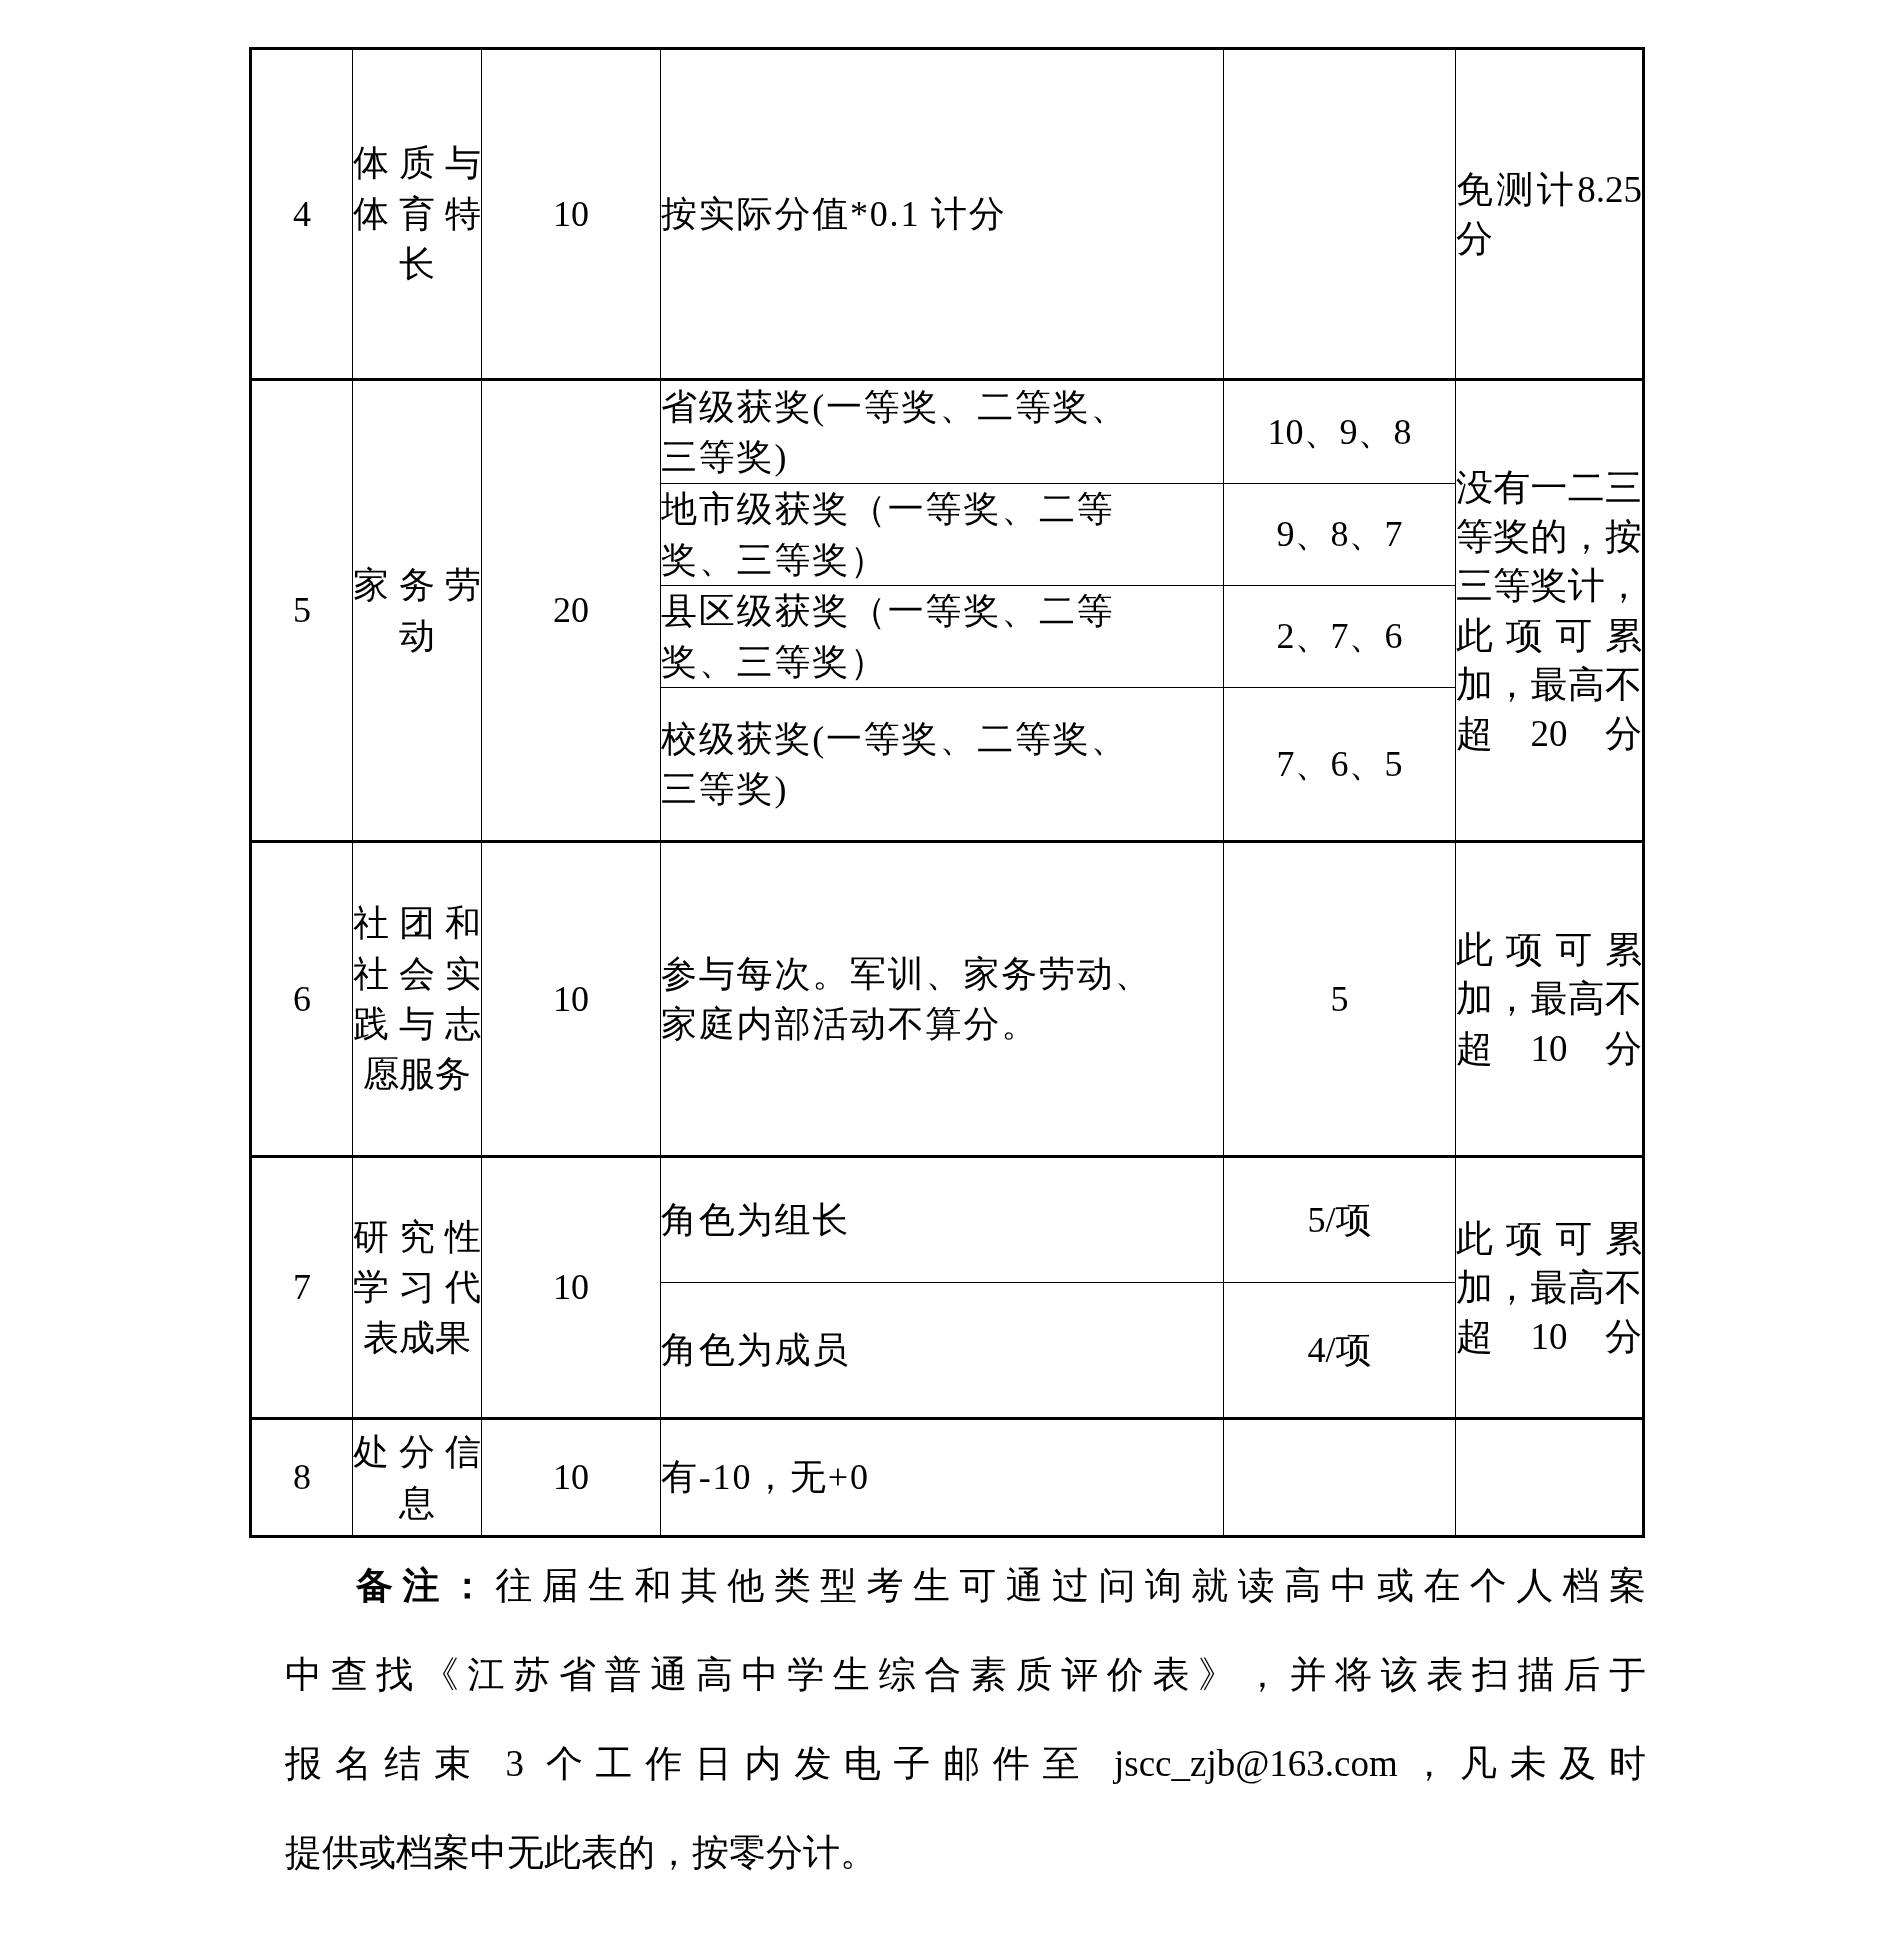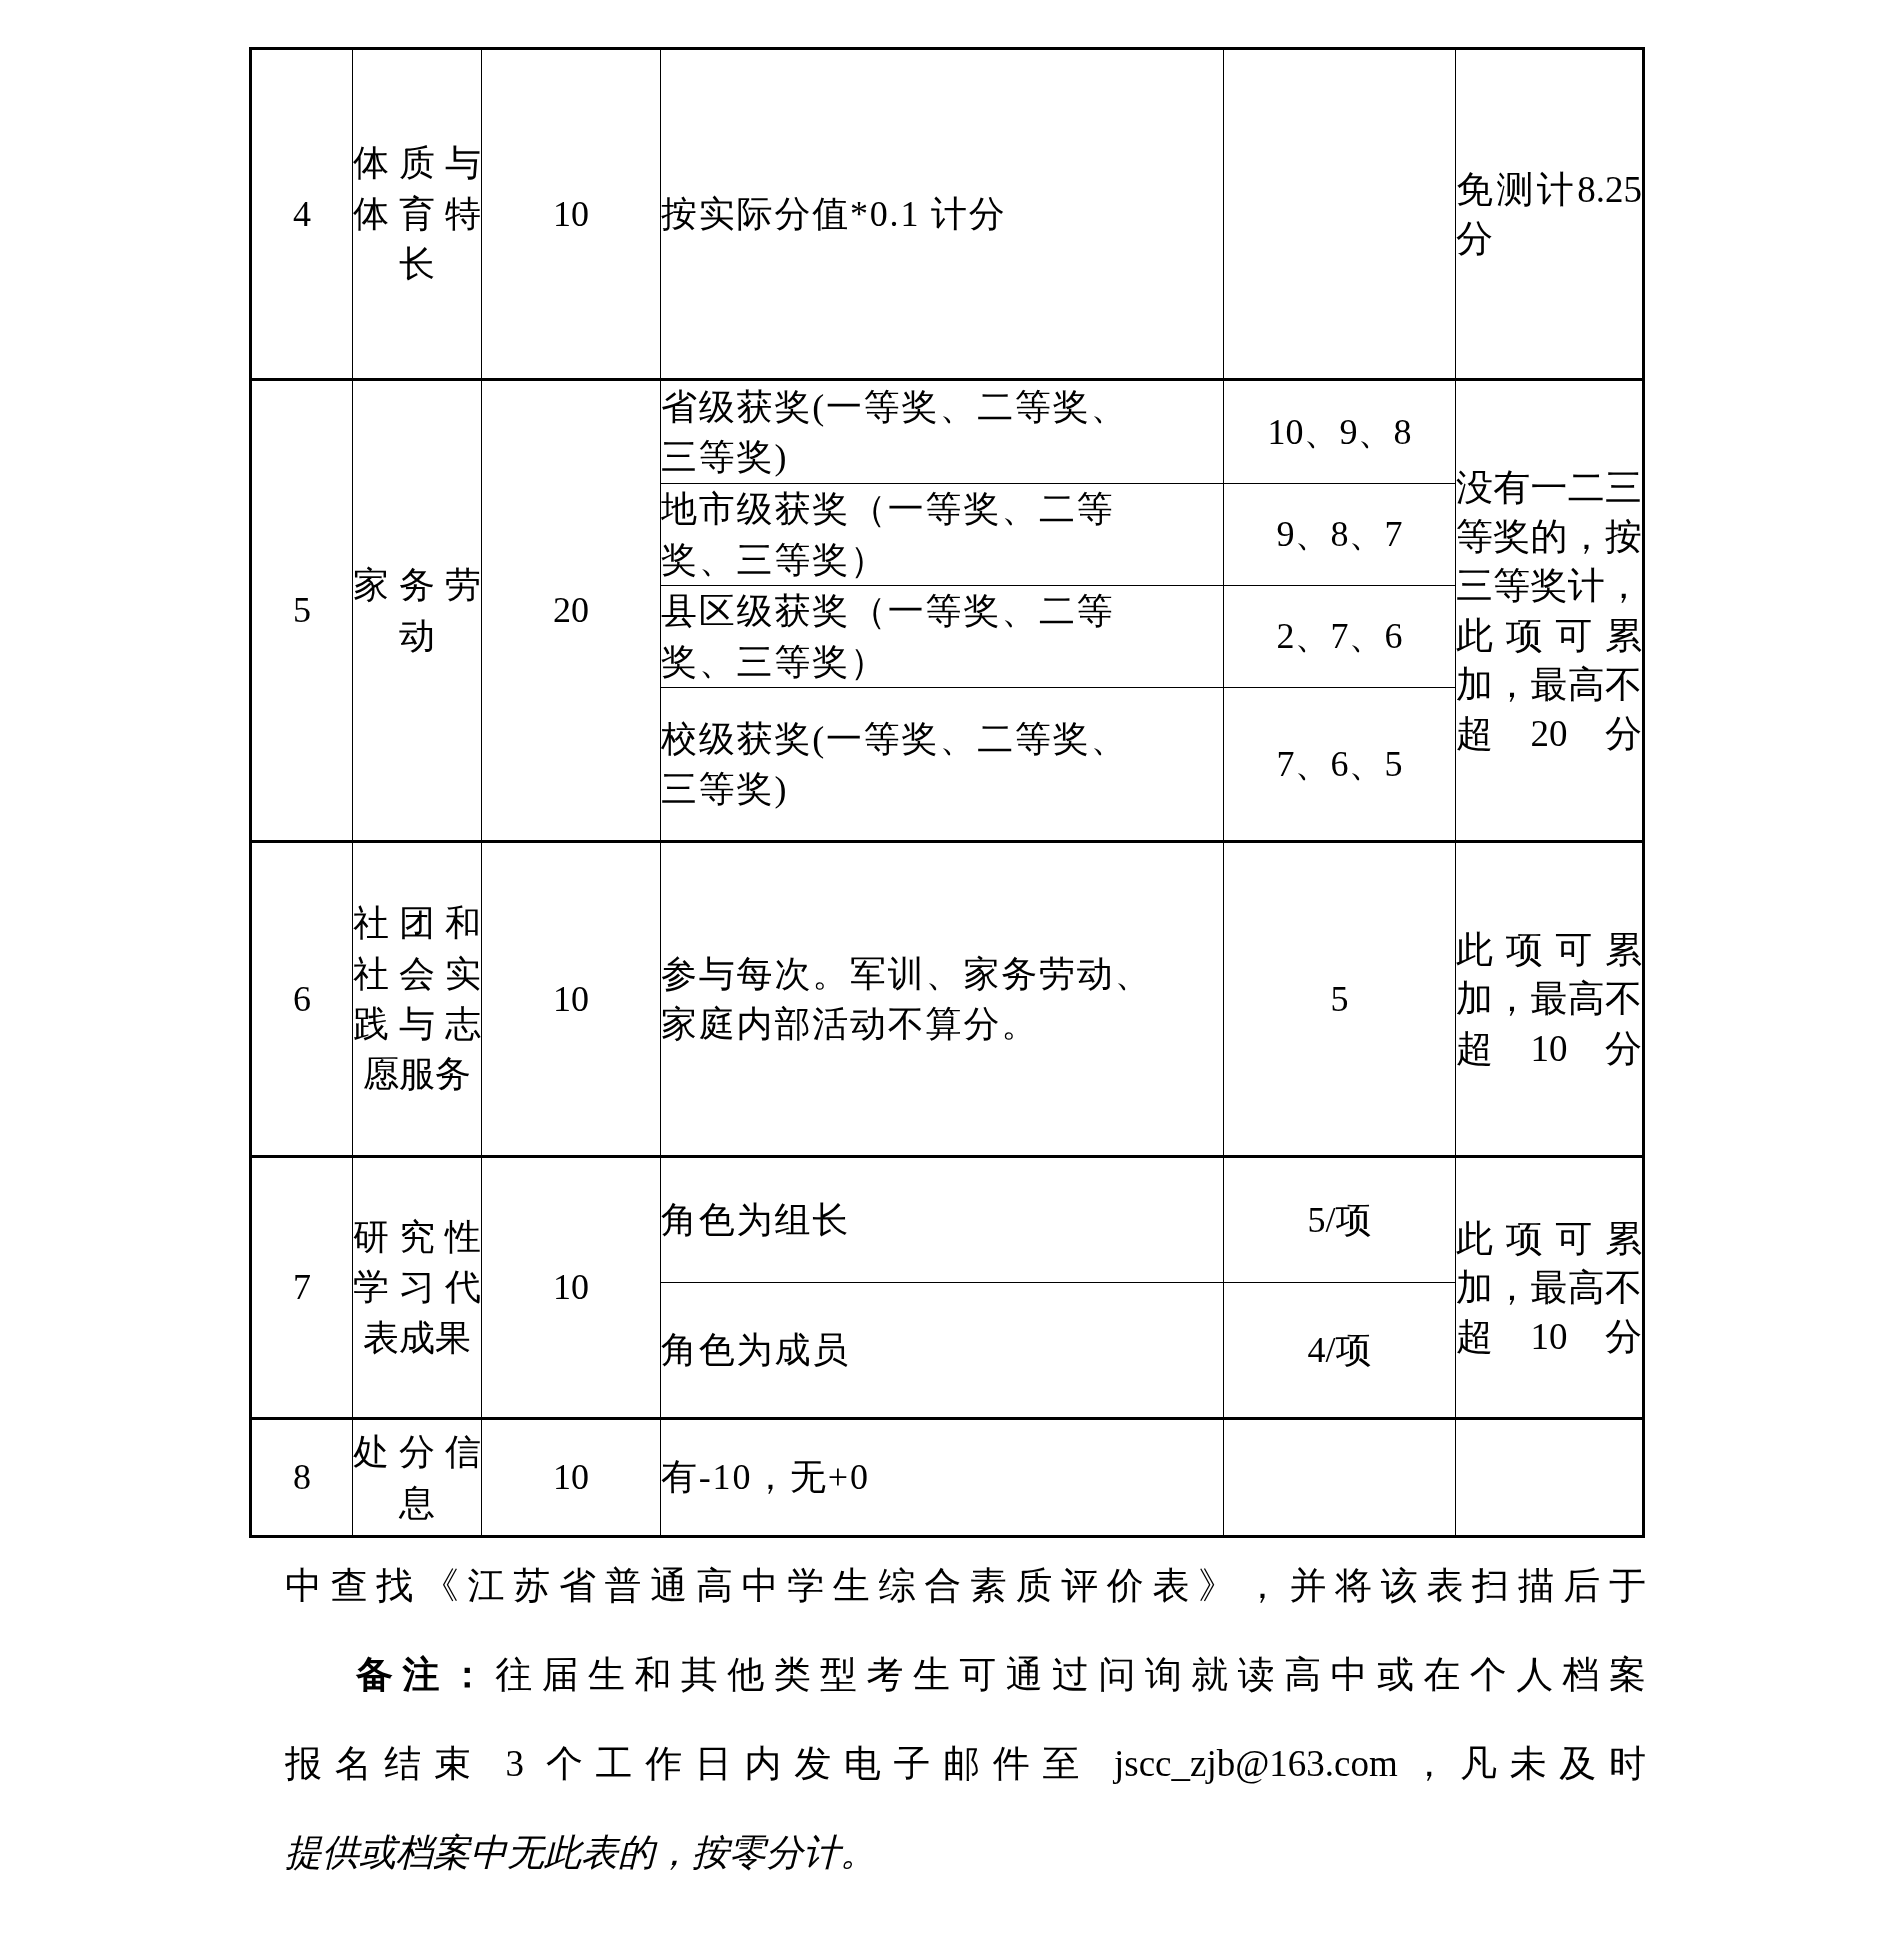--- a/index.html
+++ b/index.html
@@ -77,21 +77,21 @@
     position: absolute;
     left: 285px;
     top: 1541px;
     width: 1361px;
     font-size: 37px;
     line-height: 89px;
     text-align: justify;
   }
   .remark .rline { text-align-last: justify; }
   .remark .rline.first { text-indent: 71px; }
-  .remark .rline.last { text-align-last: left; font-style: italic; }
+  .remark .rline.last { text-align-last: left; }
   .remark .rlabel { font-weight: bold; }
 </style>
 </head>
 <body>
 
 <div class="table-wrap">
   <table class="rubric">
     <colgroup>
       <col style="width:102px">
       <col style="width:129px">
@@ -169,20 +169,20 @@
         <td class="pts">10</td>
         <td class="crit">有-10，无+0</td>
         <td class="score"></td>
         <td class="note"></td>
       </tr>
     </tbody>
   </table>
 </div>
 
 <div class="remark">
-  <div class="rline">中查找《江苏省普通高中学生综合素质评价表》，并将该表扫描后于</div>
   <div class="rline first">
     <span class="rlabel">备注：</span><span>往届生和其他类型考生可通过问询就读高中或在个人档案</span>
   </div>
+  <div class="rline">中查找《江苏省普通高中学生综合素质评价表》，并将该表扫描后于</div>
   <div class="rline">报名结束 3 个工作日内发电子邮件至 jscc_zjb@163.com，凡未及时</div>
   <div class="rline last">提供或档案中无此表的，按零分计。</div>
 </div>
 
 
 </body></html>

